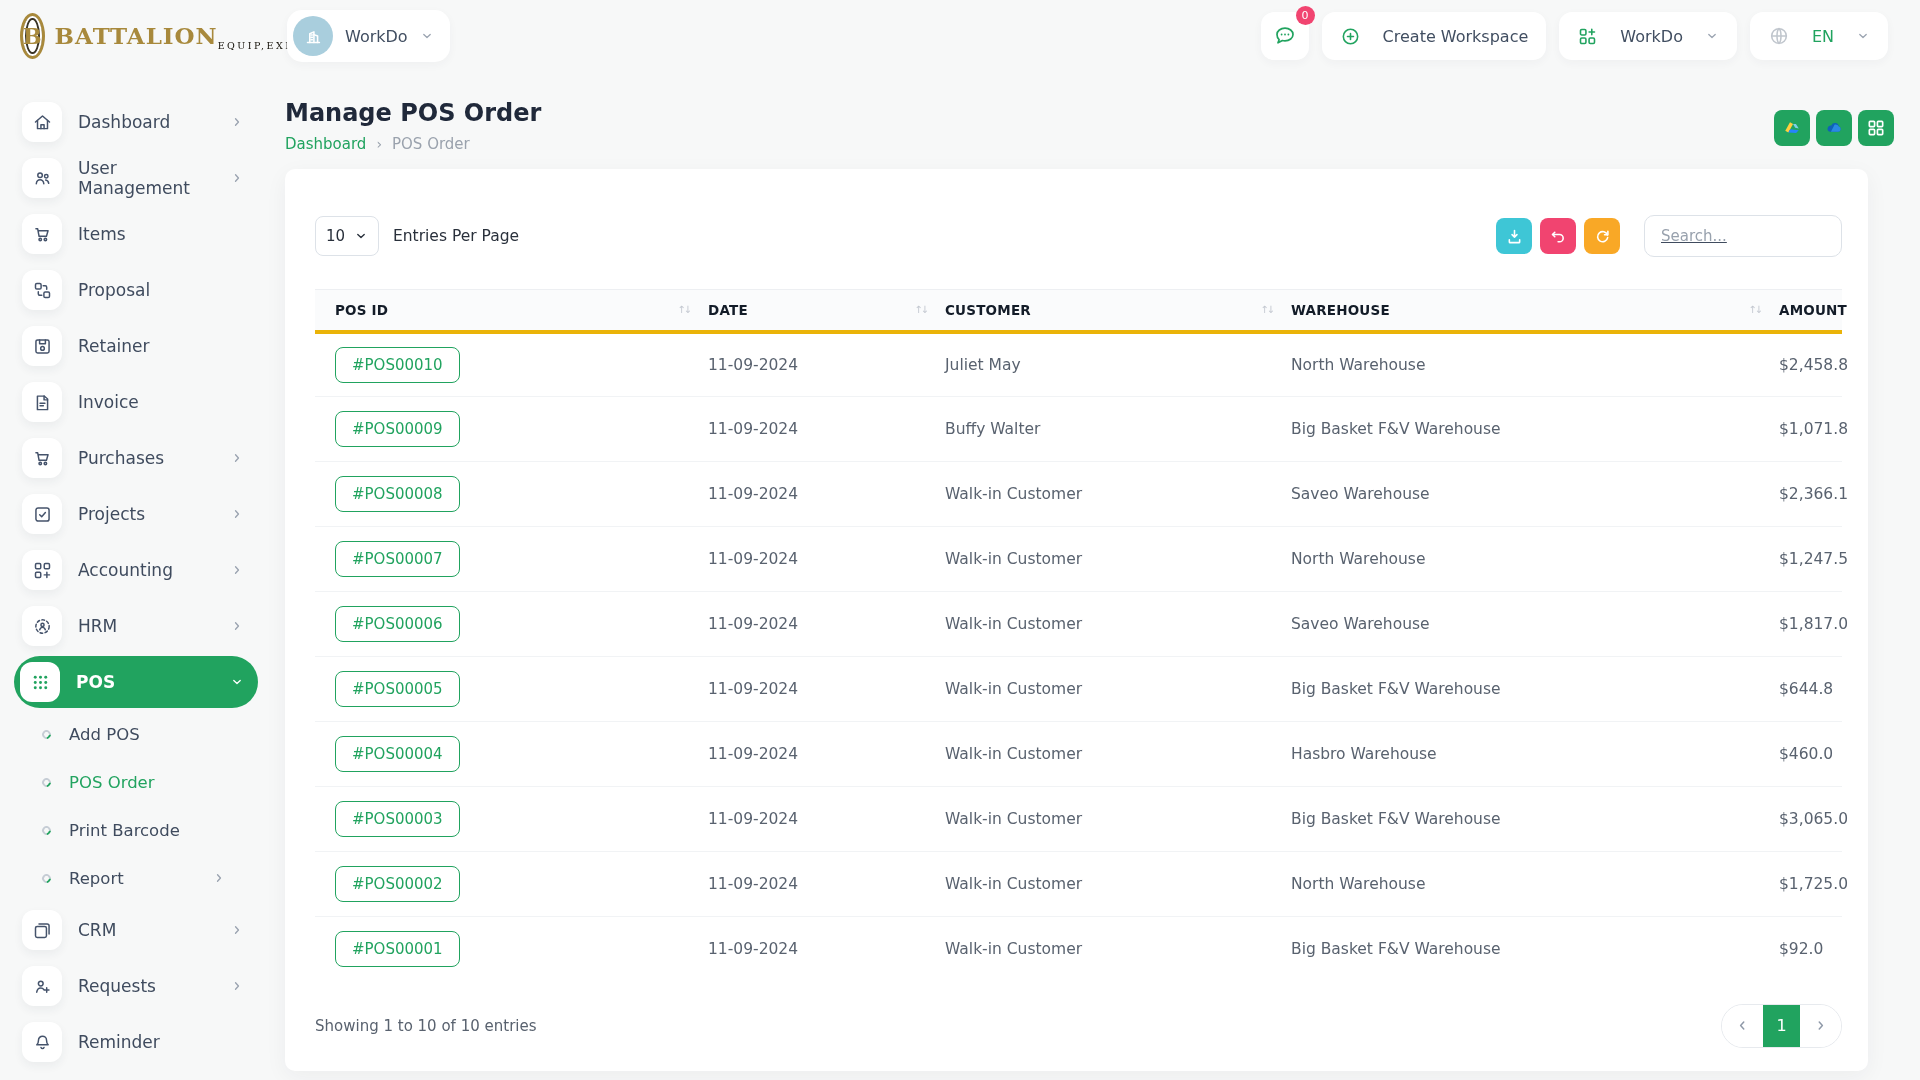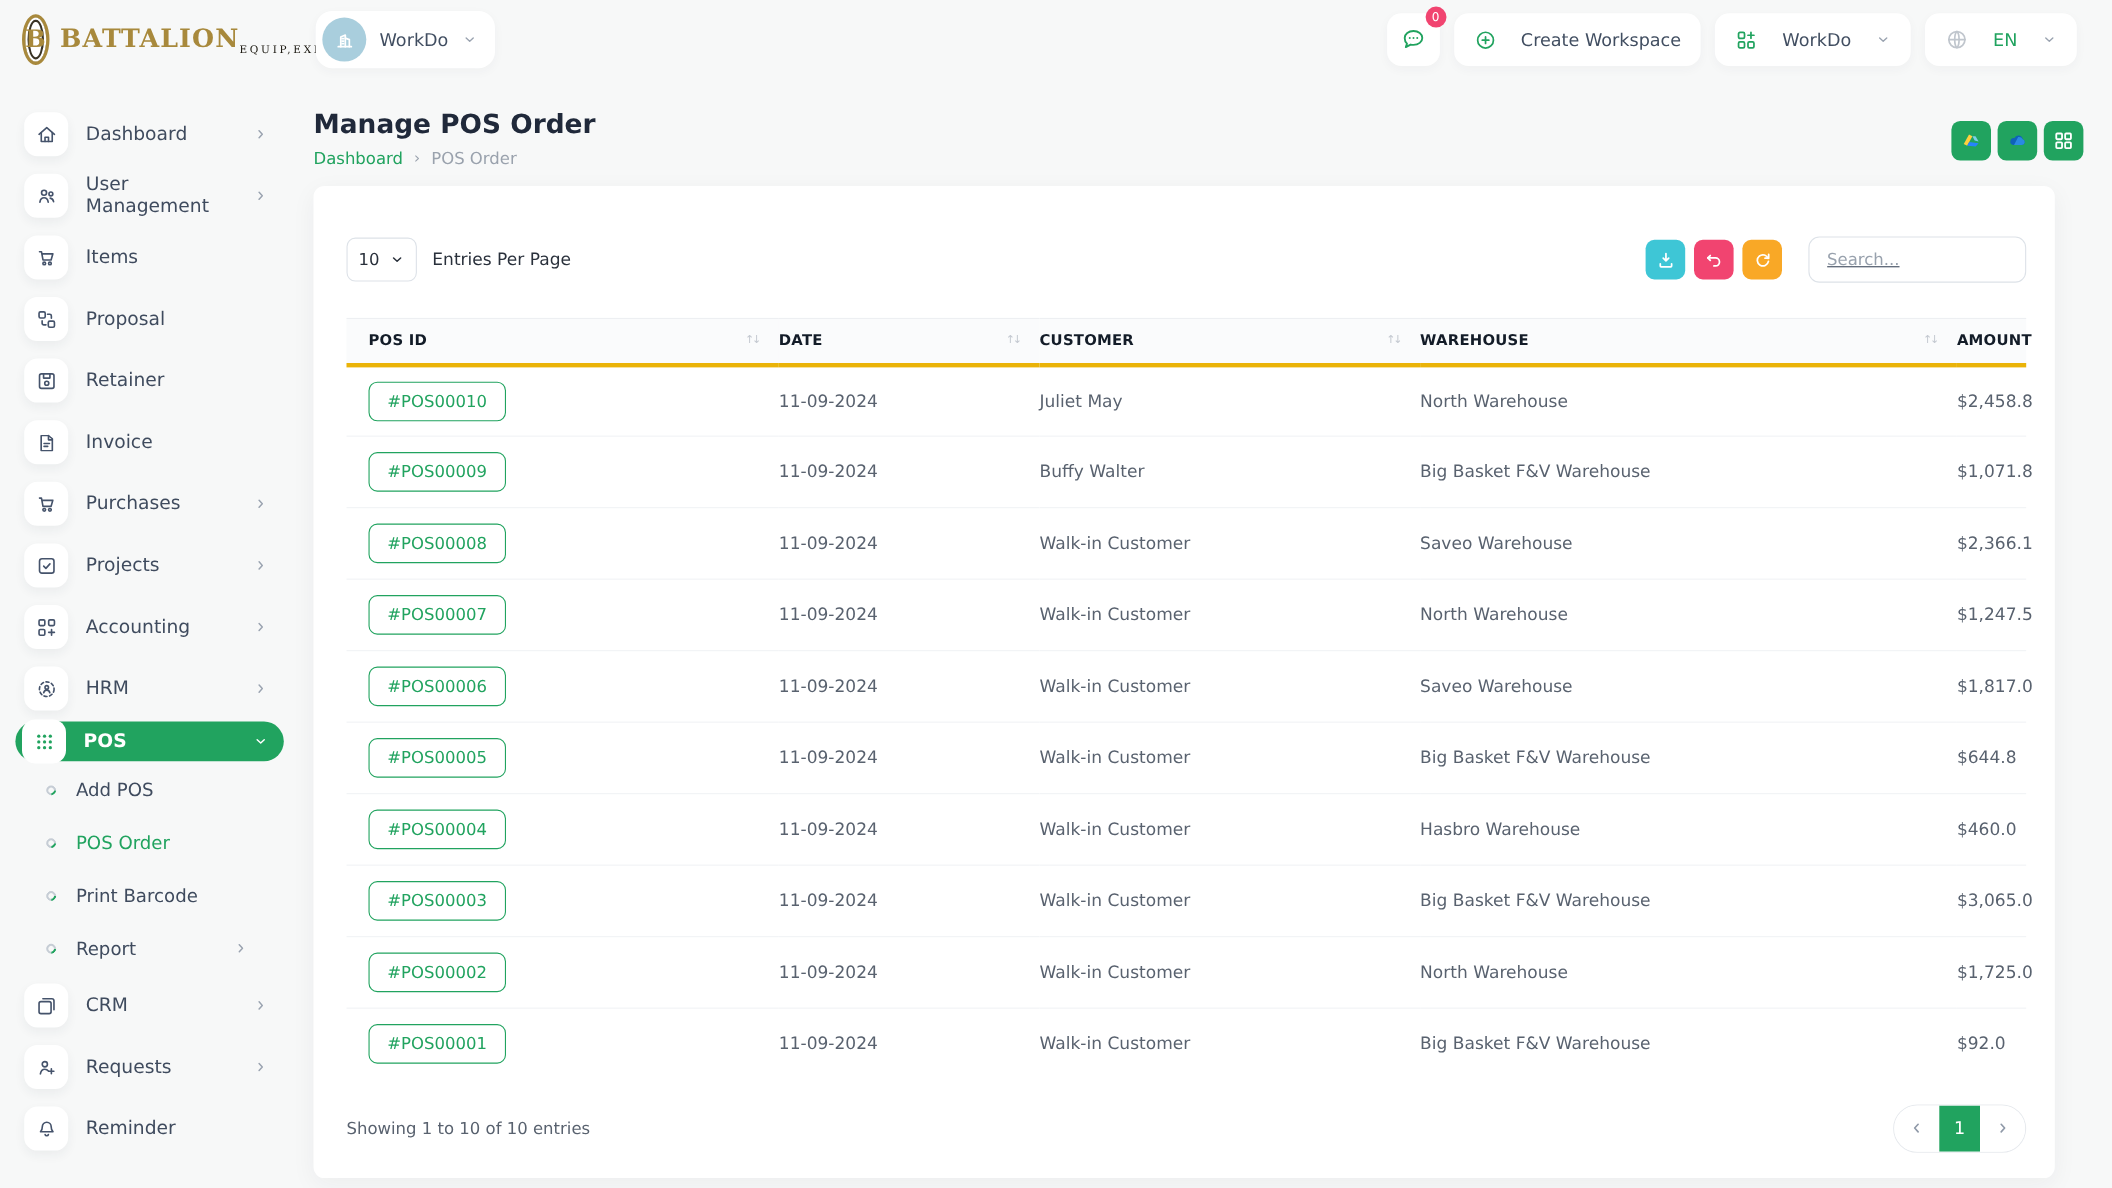--- a/index.html
+++ b/index.html
@@ -29,21 +29,21 @@
   .chev svg, svg.chev { width:14px; height:14px; color:#9aa3b0; }
   .lang { color:var(--primary); }
 
   
   .sidebar { position:absolute; top:72px; left:0; bottom:0; width:260px; padding-top:22px; }
   .side-item { height:56px; display:flex; align-items:center; gap:16px; padding:0 14px 0 6px; margin:0 2px 0 16px; cursor:pointer; }
   .icon-tile { width:40px; height:40px; flex:none; background:#fff; border-radius:12px; box-shadow:0 4px 10px rgba(40,50,70,.06); display:flex; align-items:center; justify-content:center; color:#45536b; }
   .icon-tile svg { width:21px; height:21px; }
   .side-label { font-size:17px; color:#3f4b5e; font-weight:500; }
   .side-item .chev { margin-left:auto; }
-  .side-item.active { background:var(--primary); border-radius:28px; height:36px; margin:2px 2px 2px 14px; }
+  .side-item.active { background:var(--primary); border-radius:28px; height:52px; margin:2px 2px 2px 14px; }
   .side-item.active .side-label { color:#fff; font-weight:bold; }
   .side-item.active .icon-tile { color:var(--primary); box-shadow:none; }
   .side-item.active .chev svg { color:#fff; }
   .sub-item { height:48px; display:flex; align-items:center; gap:18px; padding:0 34px 0 42px; cursor:pointer; }
   .bullet { width:9px; height:9px; flex:none; border-radius:50%; border:2.5px solid #c6cdd5; border-bottom-color:var(--primary); transform:rotate(-45deg); }
   .sub-label { font-size:16.5px; color:#3f4b5e; }
   .sub-item.active .sub-label { color:var(--primary); }
   .sub-item .chev { margin-left:auto; }
 
   

